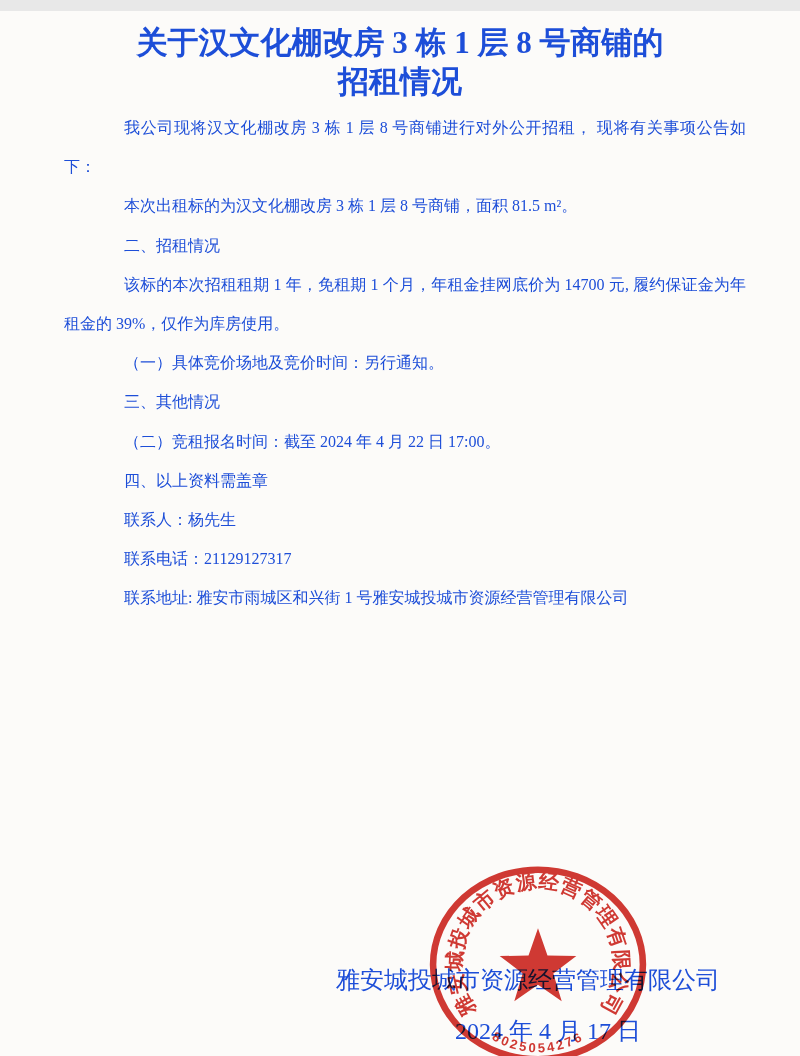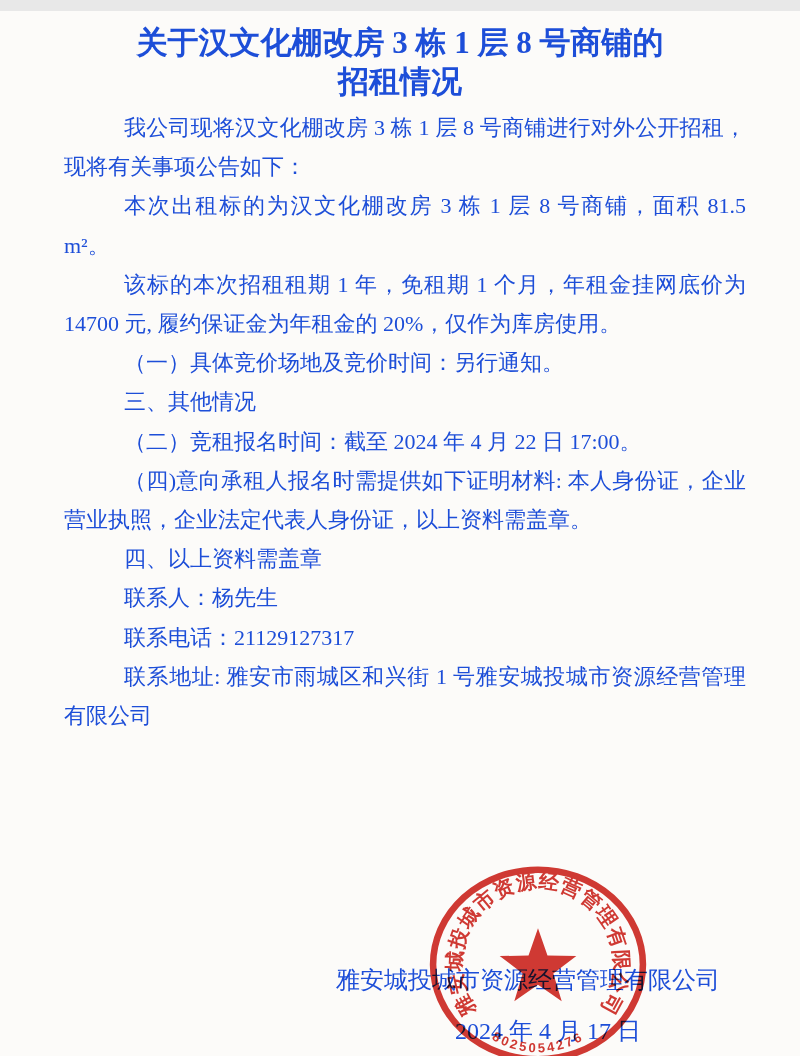--- a/index.html
+++ b/index.html
@@ -12,21 +12,21 @@
     font-family:"Liberation Serif","DejaVu Serif",serif;
     color:#1d4ed8;
   }
   .doc-title{
     position:absolute;top:12px;left:0;right:0;
     text-align:center;
     font-size:31px;font-weight:bold;line-height:39px;
   }
   .content{
     position:absolute;top:97px;left:64px;width:682px;
-    font-size:22px;line-height:39.2px;
+    font-size:16px;line-height:39.2px;
     text-align:justify;
   }
   .para{margin:0;text-indent:60px;}
   .signature{
     position:absolute;top:953px;left:336px;
     font-size:24px;white-space:nowrap;
   }
   .sig-date{
     position:absolute;top:1004px;left:455px;
     font-size:24px;white-space:nowrap;
@@ -52,25 +52,25 @@
 <div class="page">
 
   <div class="doc-title">
     <div>关于汉文化棚改房 3 栋 1 层 8 号商铺的</div>
     <div>招租情况</div>
   </div>
 
   <div class="content">
     <p class="para">我公司现将汉文化棚改房 3 栋 1 层 8 号商铺进行对外公开招租， 现将有关事项公告如下：</p>
       <p class="para">本次出租标的为汉文化棚改房 3 栋 1 层 8 号商铺，面积 81.5 m²。</p>
-      <p class="para">该标的本次招租租期 1 年，免租期 1 个月，年租金挂网底价为 14700 元, 履约保证金为年租金的 20%，仅作为库房使用。</p>
+      <p class="para">二、招租情况</p>
+      <p class="para">该标的本次招租租期 1 年，免租期 1 个月，年租金挂网底价为 14700 元, 履约保证金为年租金的 39%，仅作为库房使用。</p>
       <p class="para">（一）具体竞价场地及竞价时间：另行通知。</p>
       <p class="para">三、其他情况</p>
       <p class="para">（二）竞租报名时间：截至 2024 年 4 月 22 日 17:00。</p>
-      <p class="para">（四)意向承租人报名时需提供如下证明材料: 本人身份证，企业营业执照，企业法定代表人身份证，以上资料需盖章。</p>
       <p class="para">四、以上资料需盖章</p>
       <p class="para">联系人：杨先生</p>
       <p class="para">联系电话：21129127317</p>
       <p class="para">联系地址: 雅安市雨城区和兴街 1 号雅安城投城市资源经营管理有限公司</p>
   </div>
 
   <div class="signature">雅安城投城市资源经营管理有限公司</div>
 
   <div class="sig-date">2024 年 4 月 17 日</div>
 

